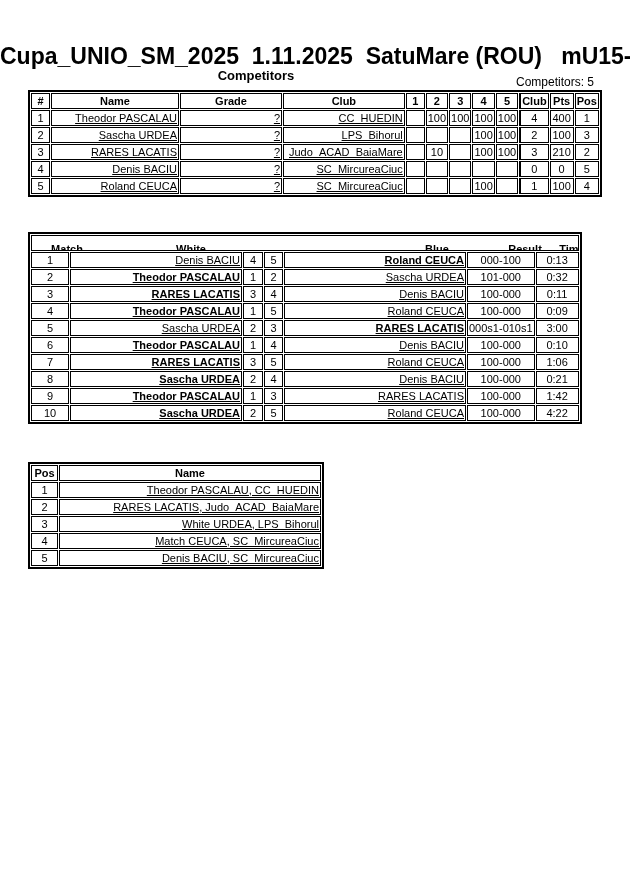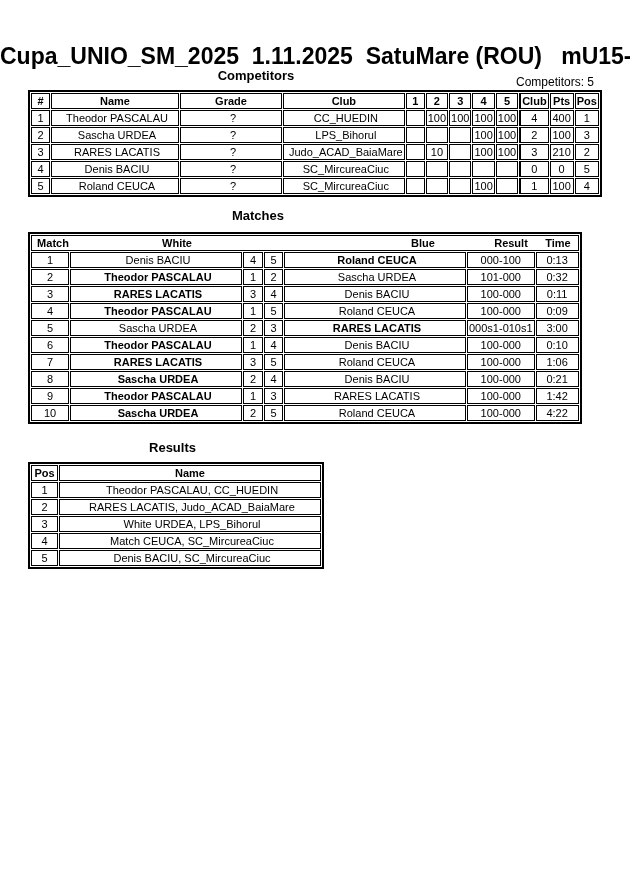--- a/index.html
+++ b/index.html
@@ -13,27 +13,27 @@
   #h-res{top:440px;left:0;width:345px;}
   .count{position:absolute;top:77px;right:36px;font-size:12px;line-height:11px;}
   .tbl{position:absolute;left:28px;border-collapse:separate;border-spacing:1px;
        border:2px solid #000;table-layout:fixed;background:#fff;}
   #t-comp{top:90px;}
   #t-match{top:232px;}
   #t-res{top:462px;}
   td,th{border:1px solid #000;box-sizing:border-box;height:16px;line-height:13px;
         font-size:11px;padding:0 1px;white-space:nowrap;overflow:hidden;vertical-align:middle;}
   th{font-weight:bold;text-align:center;}
-  .l{text-align:center;padding-left:5px;}
+  .l{text-align:right;padding-left:5px;text-decoration:underline;}
   .c{text-align:center;}
   .b{font-weight:bold;}
   .thick{border-left-width:2px;}
   .mh{position:relative;padding:0;}
-  .hl{position:absolute;top:0;transform:translateX(-50%);font-weight:bold;
-      font-size:11px;line-height:14px;}
+  .hl{position:absolute;top:6px;transform:translateX(-50%);font-weight:bold;
+      font-size:11px;line-height:14px;margin-left:14px;}
 </style>
 </head>
 <body>
 
 <div class="page">
 
   <div class="title">Cupa_UNIO_SM_2025  1.11.2025  SatuMare (ROU)   mU15-66Kg</div>
 
   <div class="sec-head" id="h-comp">Competitors</div>
   <div class="count">Competitors: 5</div>
@@ -136,21 +136,20 @@
           <td class="c"></td>
           <td class="c">100</td>
           <td class="c"></td>
           <td class="c thick">1</td>
           <td class="c">100</td>
           <td class="c">4</td>
         </tr>
       </tbody>
   </table>
 
-  <div class="sec-head" id="h-match">Matches</div>
 
   <table class="tbl" id="t-match">
     <colgroup>
       <col style="width:38px">
         <col style="width:172px">
         <col style="width:20px">
         <col style="width:19px">
       <col style="width:182px">
         <col style="width:62px">
         <col style="width:43px">
@@ -253,21 +252,20 @@
           <td class="l b">Sascha URDEA</td>
           <td class="c">2</td>
           <td class="c">5</td>
           <td class="l">Roland CEUCA</td>
           <td class="c">100-000</td>
           <td class="c">4:22</td>
         </tr>
       </tbody>
   </table>
 
-  <div class="sec-head" id="h-res">Results</div>
 
   <table class="tbl" id="t-res">
     <colgroup>
       <col style="width:27px">
         <col style="width:262px">
     </colgroup>
     <thead>
       <tr>
         <th>Pos</th>
         <th>Name</th>

